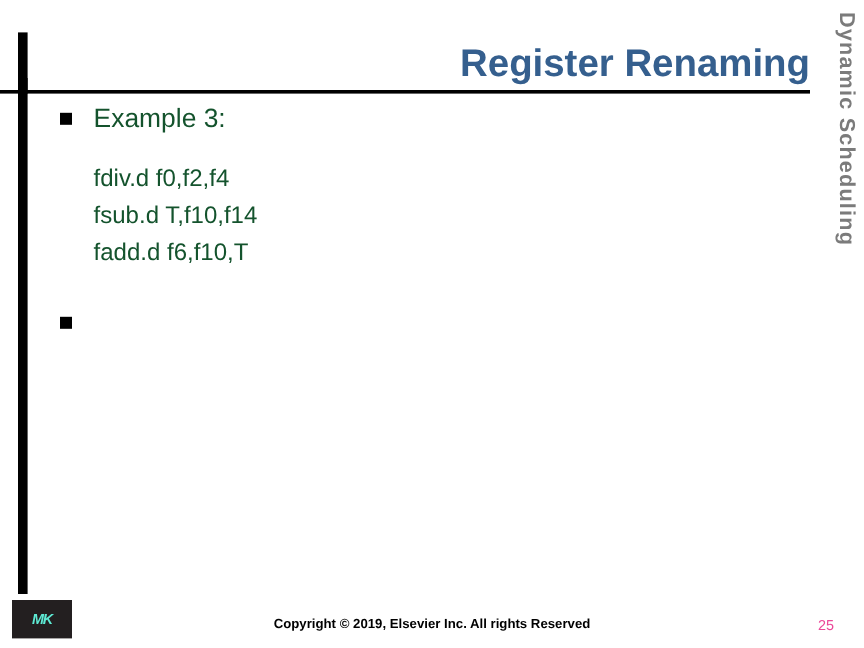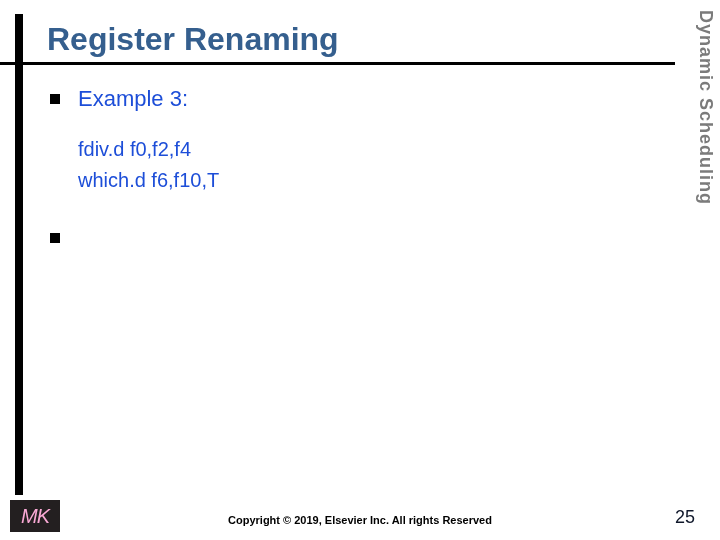--- a/index.html
+++ b/index.html
@@ -11,26 +11,27 @@
     position: relative;
     overflow: hidden;
   }
   .slide {
     width: 100%;
     height: 100%;
     position: relative;
   }
   .title-bar {
     position: absolute;
-    top: 17px;
+    top: 30px;
     left: 0;
     right: 45px;
     height: 48px;
     border-bottom: 3px solid #000;
-    padding-left: 47px;
+    padding-left: 30px;
+    text-align: right;
   }
   .title-bar::before {
     content: "";
     position: absolute;
     left: 15px;
     top: -3px;
     bottom: -3px;
     width: 8px;
     background: #000;
   }
@@ -51,21 +52,21 @@
     color: #7b7b7b;
     letter-spacing: 1px;
   }
   .body {
     position: absolute;
     top: 85px;
     left: 10px;
     right: 50px;
     bottom: 60px;
     font-size: 20px;
-    color: #1d4ed8;
+    color: #14532d;
   }
   .body::before {
     content: "";
     position: absolute;
     left: 5px;
     top: -20px;
     bottom: -15px;
     width: 8px;
     background: #000;
   }
@@ -106,38 +107,38 @@
   .copyright {
     font-size: 11px;
     font-weight: bold;
     color: #000;
     text-align: right;
   }
   .page-num {
     position: absolute;
     right: 25px;
     bottom: 12px;
-    font-size: 18px;
-    color: #0f172a;
+    font-size: 12px;
+    color: #ec4899;
   }
   .logo {
     position: absolute;
     left: 10px;
     bottom: 8px;
     width: 50px;
     height: 32px;
     background: #231f20;
     display: flex;
     align-items: center;
     justify-content: center;
   }
   .logo-inner {
-    color: #f9a8d4;
-    font-size: 20px;
-    font-weight: normal;
+    color: #5eead4;
+    font-size: 12px;
+    font-weight: bold;
     font-style: italic;
     letter-spacing: -1px;
   }
 </style>
 </head>
 <body>
 
 <div class="slide">
 
   <div class="title-bar">
@@ -148,21 +149,22 @@
 
   <div class="body">
 
     <div class="bullet-row">
       <div class="bullet"></div>
       <div class="bullet-text">Example 3:</div>
     </div>
 
     <div class="code-block">
       <div>fdiv.d f0,f2,f4</div>
-      <div>which.d f6,f10,T</div>
+      <div>fsub.d T,f10,f14</div>
+      <div>fadd.d f6,f10,T</div>
     </div>
 
     <div class="bullet-row">
       <div class="bullet"></div>
     </div>
 
   </div>
 
   <div class="footer">
     <div class="logo">

